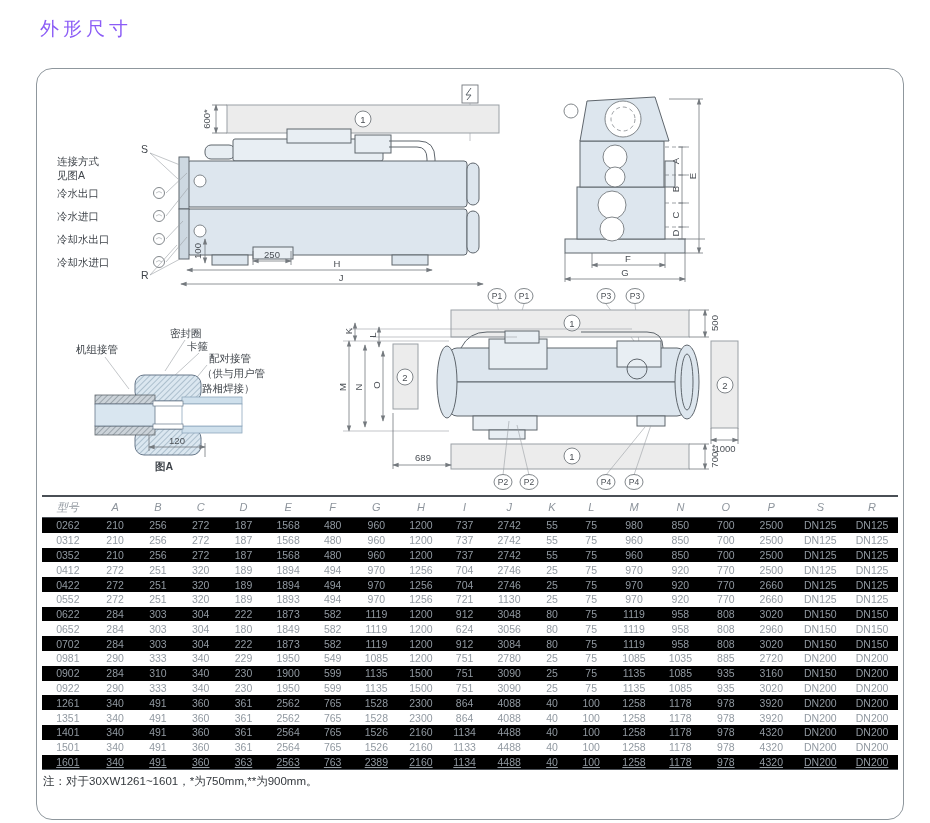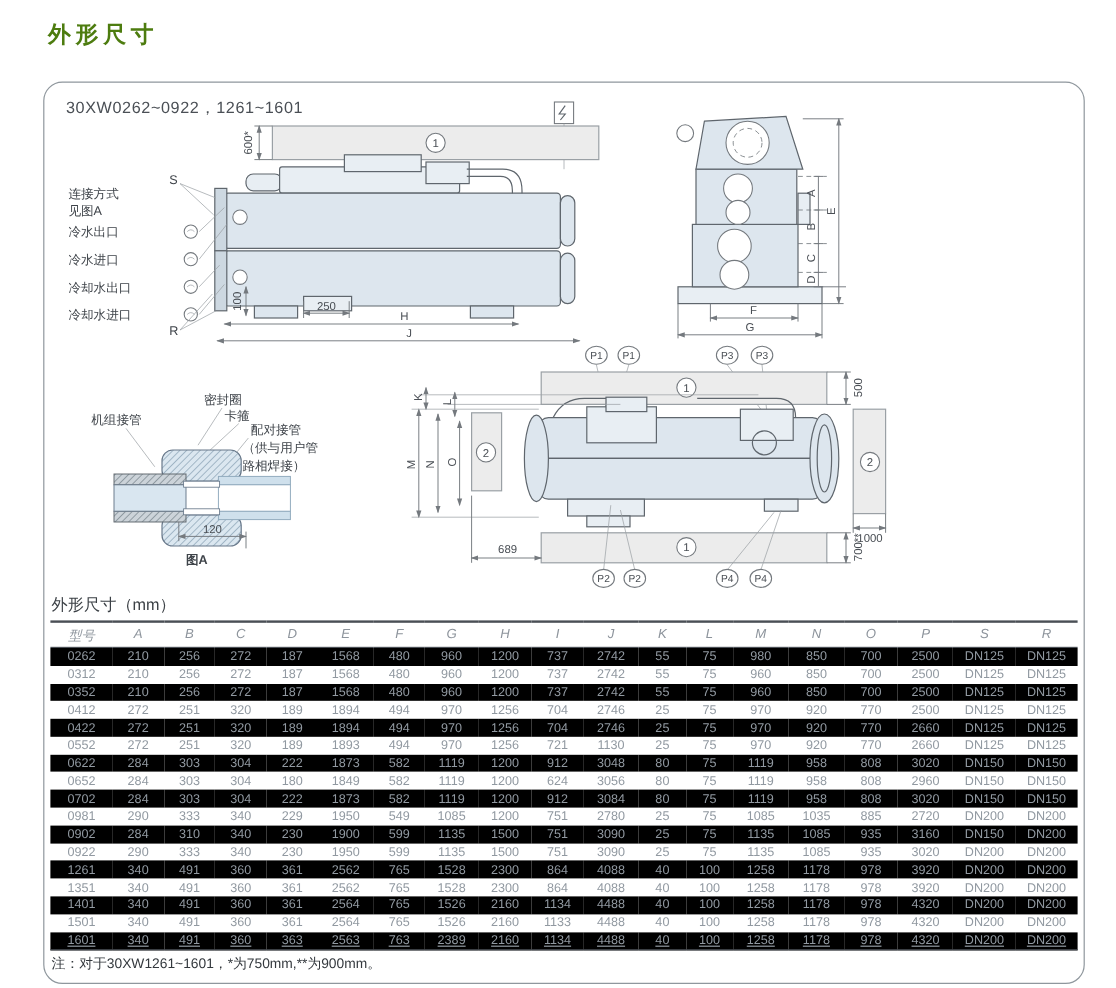--- a/index.html
+++ b/index.html
@@ -1,22 +1,22 @@
 <!DOCTYPE html>
 <html><head>
 <meta charset="utf-8">
 <style>
   html,body{margin:0;padding:0;}
   body{
     width:930px;height:823px;position:relative;background:#ffffff;
     font-family:"Liberation Sans","DejaVu Sans",sans-serif;overflow:hidden;
   }
   .page-title{
-    position:absolute;left:40px;top:16px;font-size:19px;font-weight:bold;
-    color:#4d7c0f;letter-spacing:4px;
+    position:absolute;left:40px;top:16px;font-size:19px;font-weight:normal;
+    color:#8b5cf6;letter-spacing:4px;
   }
   .panel{
     position:absolute;left:36px;top:68px;width:866px;height:750px;
     border:1.5px solid #8f979d;border-radius:16px;background:#fff;
   }
   .model-range{
     position:absolute;left:18px;top:12px;font-size:13.5px;color:#4a4f55;letter-spacing:0.5px;
   }
   svg.drawing{position:absolute;left:0;top:0;}
   .table-wrap{position:absolute;left:5px;right:5px;top:426px;}
@@ -46,21 +46,20 @@
   .mark{fill:#ffffff;stroke:#74797e;stroke-width:0.9;}
   .marktxt{font-size:8.5px;fill:#4a4f55;}
   .zonetxt{font-size:9.5px;fill:#4a4f55;}
 </style>
 </head>
 <body>
 
 <div class="page-title">外形尺寸</div>
 
 <div class="panel">
-  <div class="model-range">30XW0262~0922，1261~1601</div>
 
   <svg class="drawing" width="866" height="426" viewBox="0 0 866 426">
     <defs>
       <marker id="ar" markerWidth="9" markerHeight="8" refX="7" refY="3.5" orient="auto-start-reverse">
         <path d="M0,0.8 L8,3.5 L0,6.2 z" fill="#74797e"></path>
       </marker>
       <pattern id="h1" patternUnits="userSpaceOnUse" width="4" height="4" patternTransform="rotate(45)">
         <rect width="4" height="4" fill="#dbe7f0"></rect>
         <line x1="0" y1="0" x2="0" y2="4" stroke="#7d97ab" stroke-width="1"></line>
       </pattern>
@@ -337,21 +336,20 @@
         <line x1="112" y1="366" x2="112" y2="382" class="dim"></line>
         <line x1="168" y1="388" x2="168" y2="374" class="dim"></line>
         <line x1="112" y1="378" x2="168" y2="378" class="dim" marker-start="url(#ar)" marker-end="url(#ar)"></line>
         <text x="140" y="375" text-anchor="middle" class="dimtxt">120</text>
       </g>
       <text x="118" y="401" class="lbl" style="font-weight:bold">图A</text>
     </g>
   </svg>
 
   <div class="table-wrap">
-    <div class="table-title">外形尺寸（mm）</div>
     <table>
       <colgroup>
           <col style="width: 5.8%;">
           <col style="width: 4.8%;">
           <col style="width: 4.8%;">
           <col style="width: 4.8%;">
           <col style="width: 4.8%;">
           <col style="width: 5.2%;">
           <col style="width: 4.8%;">
           <col style="width: 5%;">

